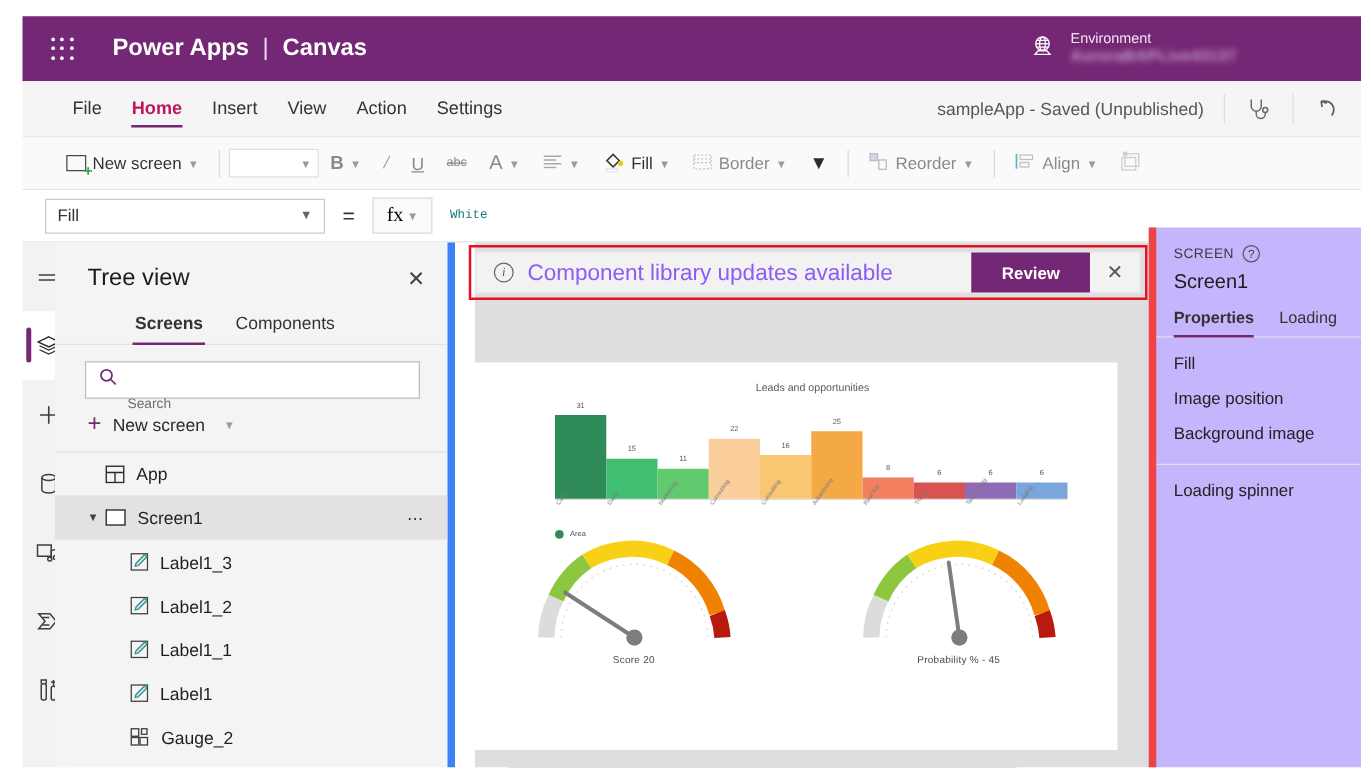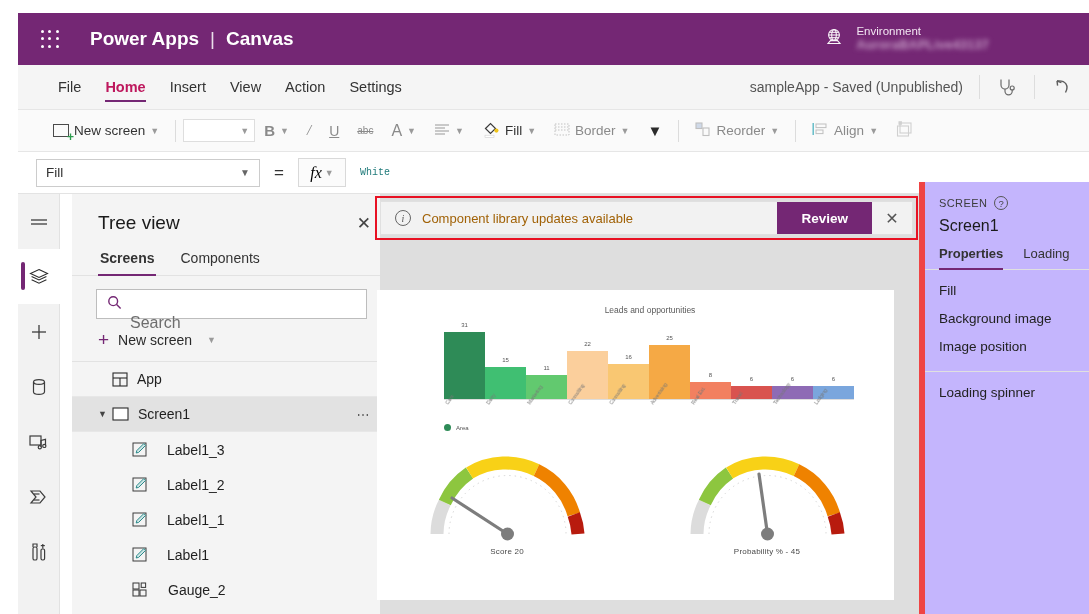--- a/index.html
+++ b/index.html
@@ -64,78 +64,78 @@
     display:flex; align-items:center;
   }
   .propsel {
     margin-left:18px; width:224px; height:28px; border:1px solid #ccc; background:#fff;
     display:flex; align-items:center; padding:0 9px; font-size:13.5px; color:#333; cursor:pointer;
   }
   .propsel .cv { margin-left:auto; font-size:10px; color:#666;}
   .eq { margin:0 14px; font-size:17px; color:#333; }
   .fxbtn { width:48px; height:29px; border:1px solid #d9d9d9; background:#fbfbfb; display:flex;
            align-items:center; justify-content:center; gap:3px; cursor:pointer;}
-  .fxbtn .fxt { font-style:italic; font-family:"Liberation Serif", serif; font-size:16px;text-align:center; }
+  .fxbtn .fxt { font-family:"Liberation Serif", serif; font-size:16px;text-align:center; }
   .formula { margin-left:14px; font-family:"Liberation Mono", monospace; font-size:10px; color:#1f7a7a; }
 
   
   .rail { position:absolute; left:18px; top:194px; width:42px; bottom:0; background:#f2f2f2; border-right:1px solid #e2e2e2;}
   .rail-btn { width:42px; height:55px; display:flex; align-items:center; justify-content:center; position:relative; color:#444; cursor:pointer;}
   .rail-btn.active { background:#fff; }
   .rail-btn.active::before { content:""; position:absolute; left:3px; top:13px; width:3.5px; height:28px; background:#742774; border-radius:2px;}
 
   
-  .tree { position:absolute; left:72px; top:194px; width:320px; bottom:0; background:#f4f4f4; border-right:3px solid #3b82f6; overflow:hidden;}
+  .tree { position:absolute; left:44px; top:194px; width:320px; bottom:0; background:#f4f4f4; border-right:6px solid #3b82f6; overflow:hidden;}
   .tree-hd { display:flex; align-items:center; padding:18px 18px 12px 26px;}
   .tree-hd h2 { font-size:19px; font-weight:400; color:#1b1b1b; }
   .tree-close { margin-left:auto; font-size:17px; color:#444; cursor:pointer; line-height:1;}
   .tabs { display:flex; gap:22px; padding:0 26px; border-bottom:1px solid #e2e2e2; }
   .tab { font-size:14px; color:#333; padding:4px 2px 9px; position:relative; cursor:pointer;}
-  .tab.active { font-weight:bold;}
+  .tab.active { font-weight:bold;margin-left:36px;}
   .tab.active::after{content:""; position:absolute; left:0; right:0; bottom:-1px; height:2.5px; background:#742774;}
   .searchwrap { padding:13px 22px 0 24px; }
   .searchbox { height:30px; border:1px solid #bdbdbd; background:#fff; display:flex; align-items:center; gap:8px; padding:0 10px;}
-  .searchbox .sph { font-size:16px; color:#6d6d6d;margin-top:37px;}
+  .searchbox .sph { font-size:11px; color:#6d6d6d;margin-top:37px;}
   .newscreen-row { display:flex; align-items:center; gap:9px; padding:11px 0 12px 26px; font-size:14px; color:#2a2a2a; cursor:pointer; border-bottom:1px solid #e2e2e2;}
   .plus { color:#742774; font-size:19px; line-height:1; font-weight:400;}
   .node { display:flex; align-items:center; height:35px; padding-left:26px; font-size:14px; color:#1f1f1f; cursor:pointer; border-bottom:1px solid #e7e7e7;}
   .node.sel { background:#e2e2e2; }
   .node .car { width:14px; font-size:9px; color:#444; }
   .node .nic { margin-right:9px; display:flex; align-items:center;}
   .node .dots { margin-left:auto; margin-right:18px; color:#333; letter-spacing:1.5px; font-size:13px;}
-  .node.child { padding-left:60px; border-bottom:none; height:35px;gap:11px; }
+  .node.child { padding-left:60px; border-bottom:none; height:35px; }
 
   
   .canvas-area { position:absolute; left:380px; top:194px; right:170px; bottom:0; background:#dedede; }
   .canvas { position:absolute; left:0; right:0; top:0; bottom:0; }
   .screen-card { position:absolute; left:-3px; top:96px; width:517px; height:310px; background:#fff; }
 
   .chartbox { position:absolute; left:33px; top:8px; width:480px; height:142px; }
   .chart-title { text-align:center; font-size:8.5px; color:#5a5a5a; padding-top:7px;}
   .plot { position:absolute; left:34px; right:36px; top:34px; height:68px; display:flex; align-items:flex-end; border-bottom:1px solid #ddd;}
   .bar { position:relative; flex:1; }
   .bar .bv { position:absolute; top:-10px; left:0; right:0; text-align:center; font-size:6px; color:#555;}
   .xlabels { position:absolute; left:34px; right:36px; top:104px; display:flex; }
   .xl { flex:1; font-size:5px; color:#777; transform:rotate(-55deg); transform-origin:left top; white-space:nowrap; filter:blur(.5px);}
   .legend { position:absolute; left:34px; top:126px; display:flex; align-items:center; gap:5px; font-size:6px; color:#555;}
   .ldot { width:7px; height:7px; border-radius:50%; background:#2e8b57;}
 
-  .gauges { position:absolute; left:10px; top:158px; width:500px; height:140px; display:flex;gap:20px;}
+  .gauges { position:absolute; left:10px; top:134px; width:500px; height:140px; display:flex;gap:20px;}
   .gauge { flex:1; display:flex; flex-direction:column; align-items:center;}
   .gauge svg { display:block; }
   .gauge .glabel { font-size:8px; color:#4a4a4a; margin-top:4px; letter-spacing:.2px;}
 
   
   .notif-wrap { position:absolute; left:375px; top:196px; width:543px; height:44px; border:2.5px solid #e81123; }
   .notif { position:absolute; left:3px; top:3px; right:3px; bottom:3px; background:#f2f2f2; border:1px solid #e0e0e0;
            display:flex; align-items:center; }
   .notif .ii { margin-left:14px; width:16px; height:16px; border:1.3px solid #666; border-radius:50%;
                display:flex; align-items:center; justify-content:center; font-size:10px; color:#555;
                font-family:"Liberation Serif", serif; font-style:italic;}
-  .notif .ntxt { margin-left:11px; font-size:13px; color:#a16207;}
+  .notif .ntxt { margin-left:11px; font-size:18px; color:#8b5cf6;}
   .notif .review { margin-left:auto; height:100%; background:#742774; color:#fff; font-size:13.5px; font-weight:bold;
                    display:flex; align-items:center; padding:1px 24px; cursor:pointer;}
   .notif .nclose { width:40px; height:100%; display:flex; align-items:center; justify-content:center; color:#555; font-size:16px; cursor:pointer;}
 
   
   .props { position:absolute; right:0; top:182px; width:170px; bottom:0; background:#c4b5fd; border-left:6px solid #ef4444;}
   .props-hd { padding:14px 0 0 14px;}
   .props-kicker { display:flex; align-items:center; gap:7px; font-size:11px; color:#3c3c3c; letter-spacing:.4px;}
   .qmark { width:14px; height:14px; border:1.2px solid #555; border-radius:50%; display:flex; align-items:center; justify-content:center; font-size:9.5px; color:#444; cursor:pointer;}
   .props-name { font-size:16px; color:#1b1b1b; margin-top:7px;}
@@ -587,19 +587,19 @@
         <span>SCREEN</span>
         <span class="qmark">?</span>
       </div>
       <div class="props-name">Screen1</div>
     </div>
     <div class="ptabs">
       <div class="ptab active">Properties</div>
       <div class="ptab">Loading</div>
     </div>
     <div class="prow">Fill</div>
+    <div class="prow">Image position</div>
     <div class="prow">Background image</div>
-    <div class="prow">Image position</div>
     <div class="pgroup-end"></div>
     <div class="prow">Loading spinner</div>
   </div>
 
 </div>
 
 </body></html>

